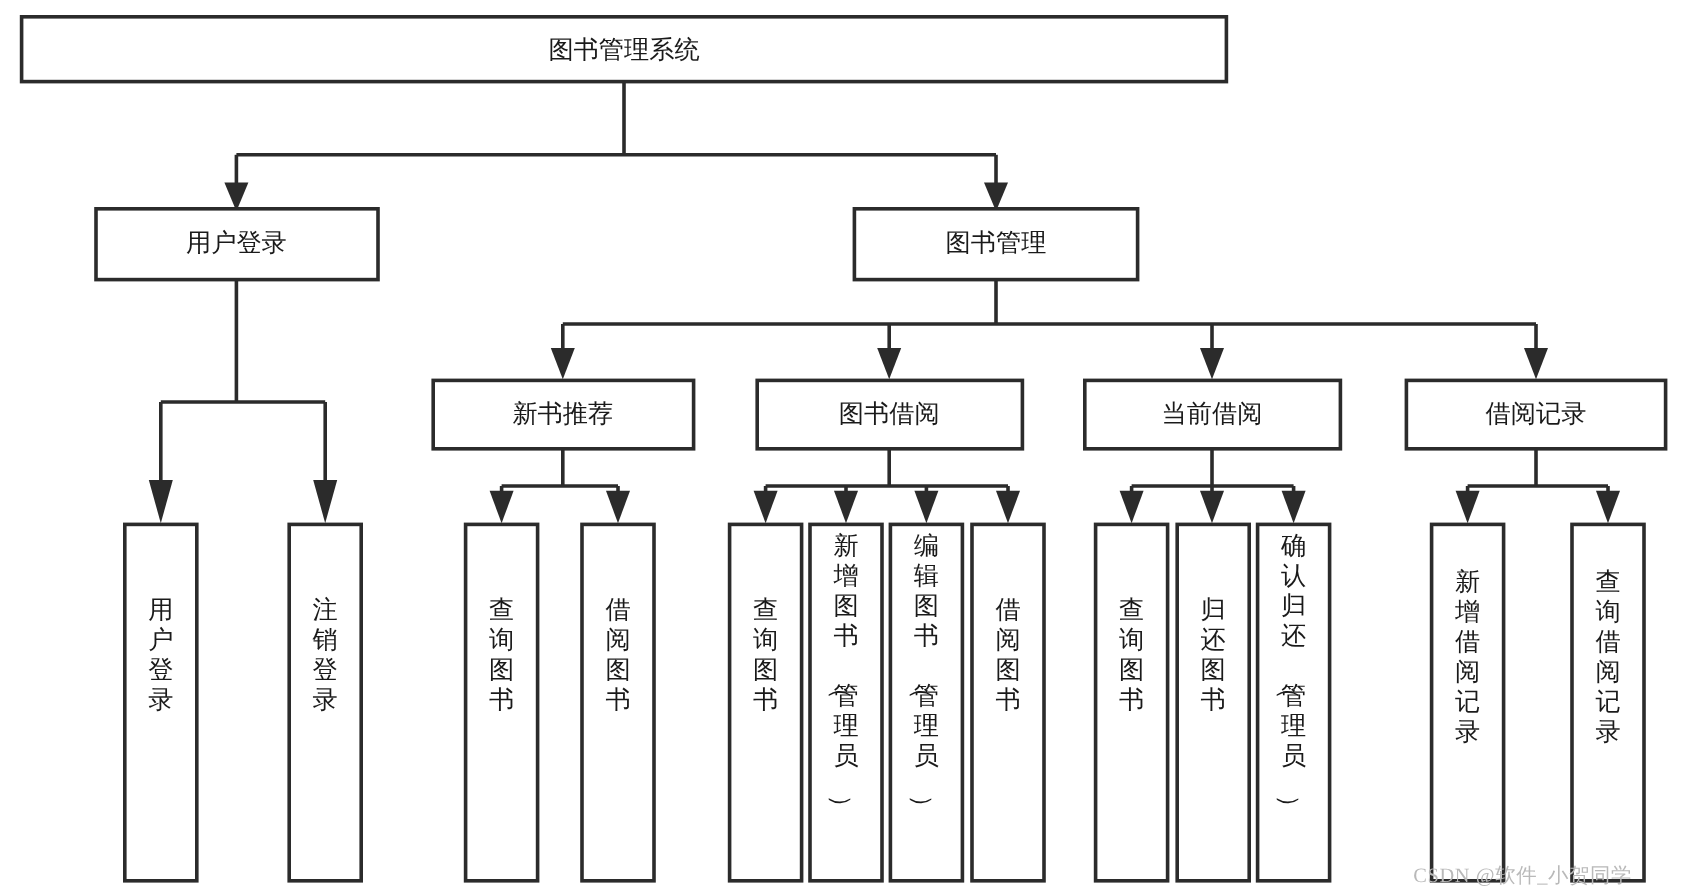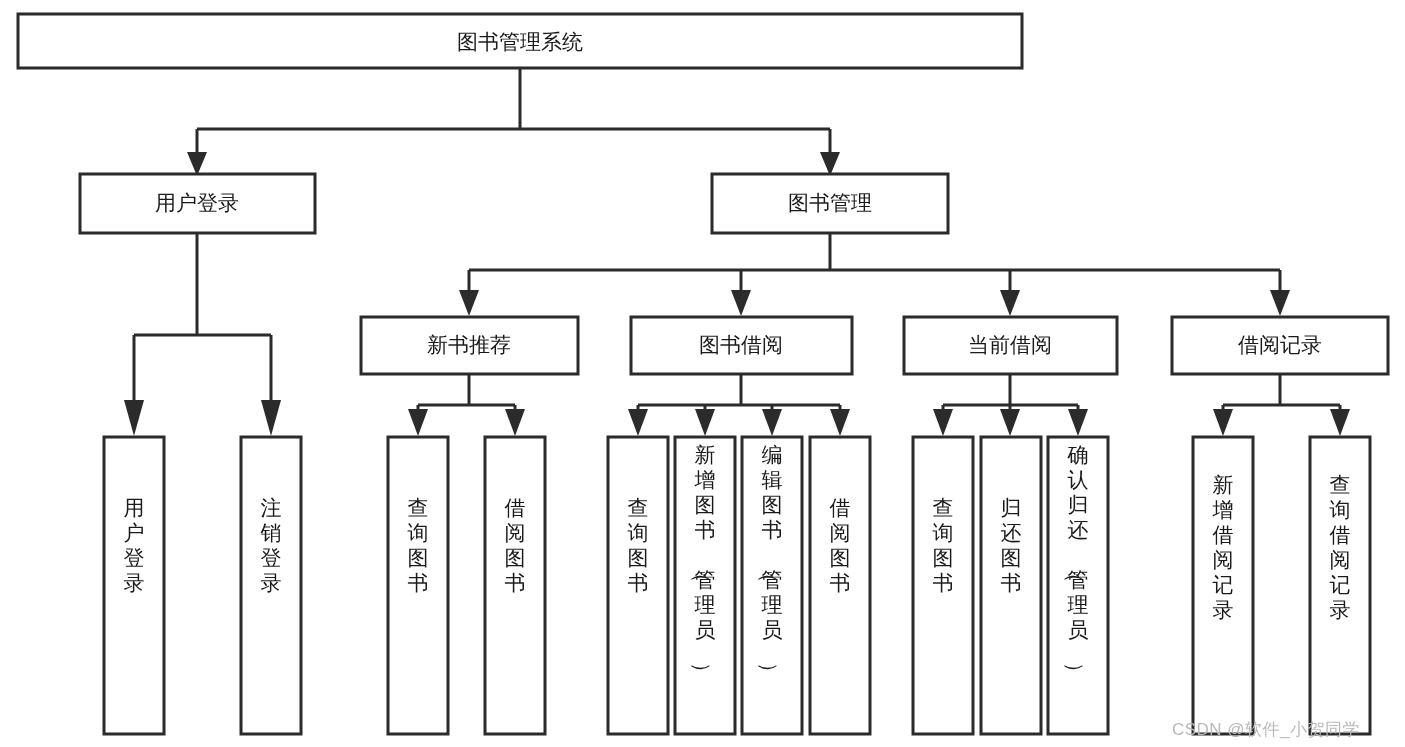--- a/index.html
+++ b/index.html
@@ -38,21 +38,21 @@
   .node-label-vertical{
     font-family:"Liberation Sans","DejaVu Sans",sans-serif;
     font-size:21px;
     fill:#1a1a1a;
     text-anchor:middle;
   }
   .watermark{
     position:absolute;
     right:12px;
     bottom:6px;
-    font-family:Liberation Sans, sans-serif;
+    font-family:Liberation Serif, serif;
     font-size:17px;
     color:#b9b9b9;
     letter-spacing:0.5px;
     white-space:nowrap;
     user-select:none;
   }
 </style>
 </head>
 <body>
 

